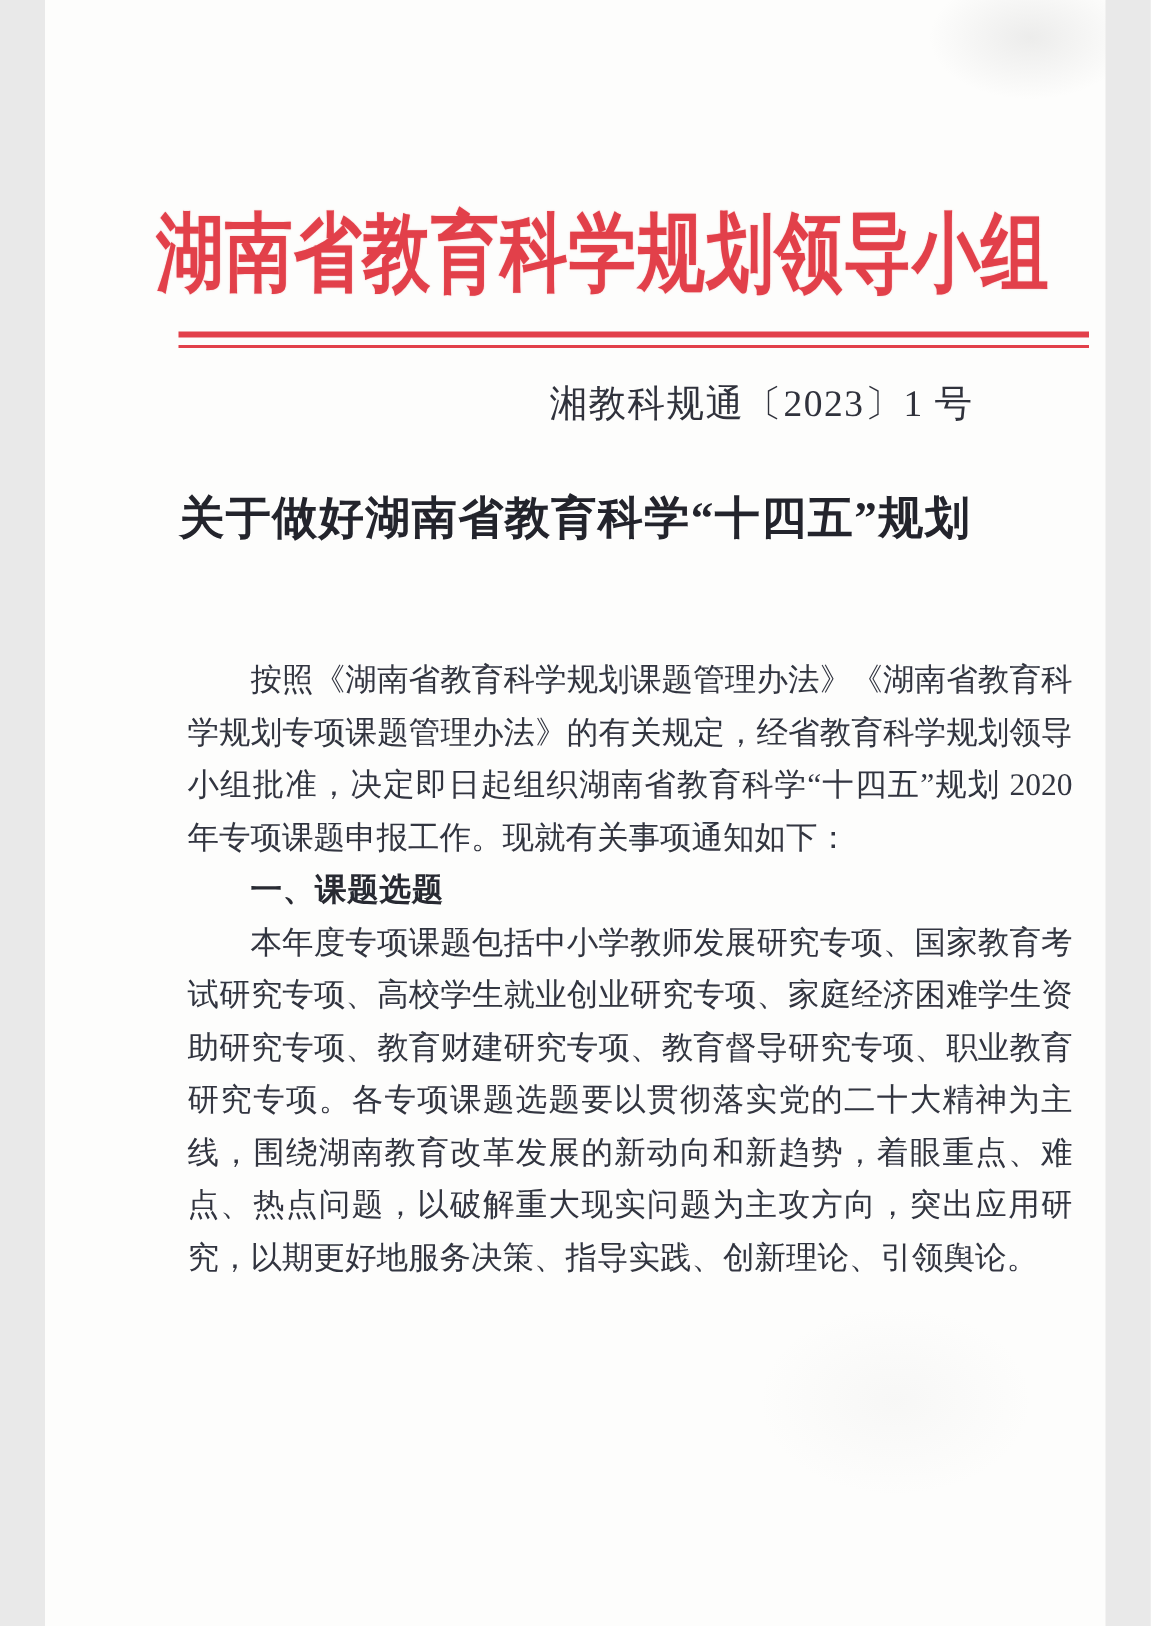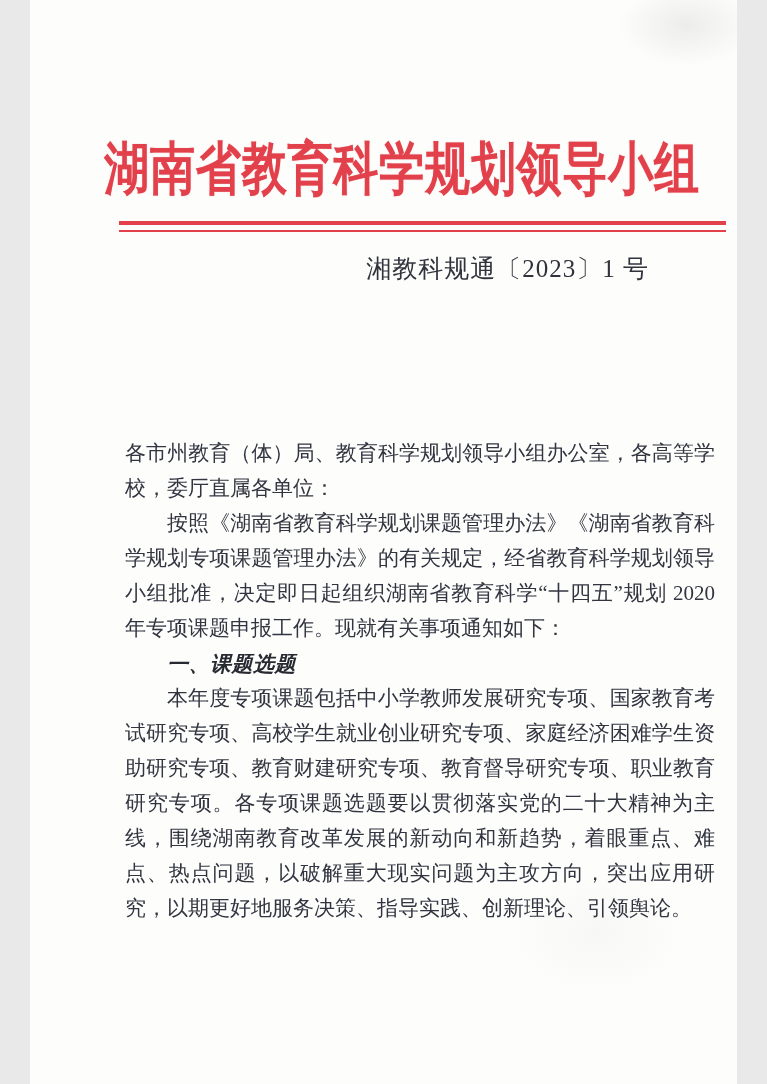--- a/index.html
+++ b/index.html
@@ -80,21 +80,20 @@
     text-align: justify;
   }
   .body-text p { margin: 0; }
   .body-text p.indent { text-indent: 2em; }
   .section-heading {
     text-indent: 2em;
     font-family: "Liberation Sans", "DejaVu Sans", sans-serif;
     font-weight: bold;
     color: #282a32;
     letter-spacing: 0.5px;
-    font-style: italic;
   }
 </style>
 </head>
 <body>
 
 <div class="page">
 
   <div class="scan-smudge-tr"></div>
   <div class="scan-smudge-br"></div>
 
@@ -102,22 +101,22 @@
 
   <div class="redline" style="top: 221px;">
     <div class="line-thick"></div>
     <div class="line-gap"></div>
     <div class="line-thin"></div>
   </div>
 
   <div class="doc-number">湘教科规通〔2023〕1 号</div>
 
   <div class="doc-title">
+    <div>关于做好湖南省教育科学“十四五”规划</div>
   </div>
 
   <div class="body-text">
-    <p>各市州教育（体）局、教育科学规划领导小组办公室，各高等学校，委厅直属各单位：</p>
     <p class="indent">按照《湖南省教育科学规划课题管理办法》《湖南省教育科学规划专项课题管理办法》的有关规定，经省教育科学规划领导小组批准，决定即日起组织湖南省教育科学“十四五”规划 2020 年专项课题申报工作。现就有关事项通知如下：</p>
     <p class="section-heading">一、课题选题</p>
     <p class="indent">本年度专项课题包括中小学教师发展研究专项、国家教育考试研究专项、高校学生就业创业研究专项、家庭经济困难学生资助研究专项、教育财建研究专项、教育督导研究专项、职业教育研究专项。各专项课题选题要以贯彻落实党的二十大精神为主线，围绕湖南教育改革发展的新动向和新趋势，着眼重点、难点、热点问题，以破解重大现实问题为主攻方向，突出应用研究，以期更好地服务决策、指导实践、创新理论、引领舆论。</p>
   </div>
 
 </div>
 
 </body></html>

